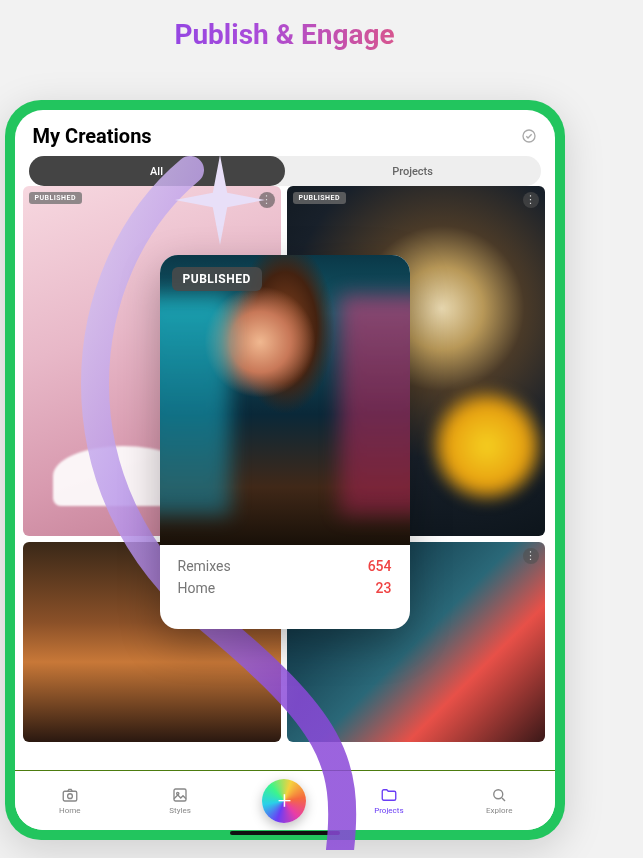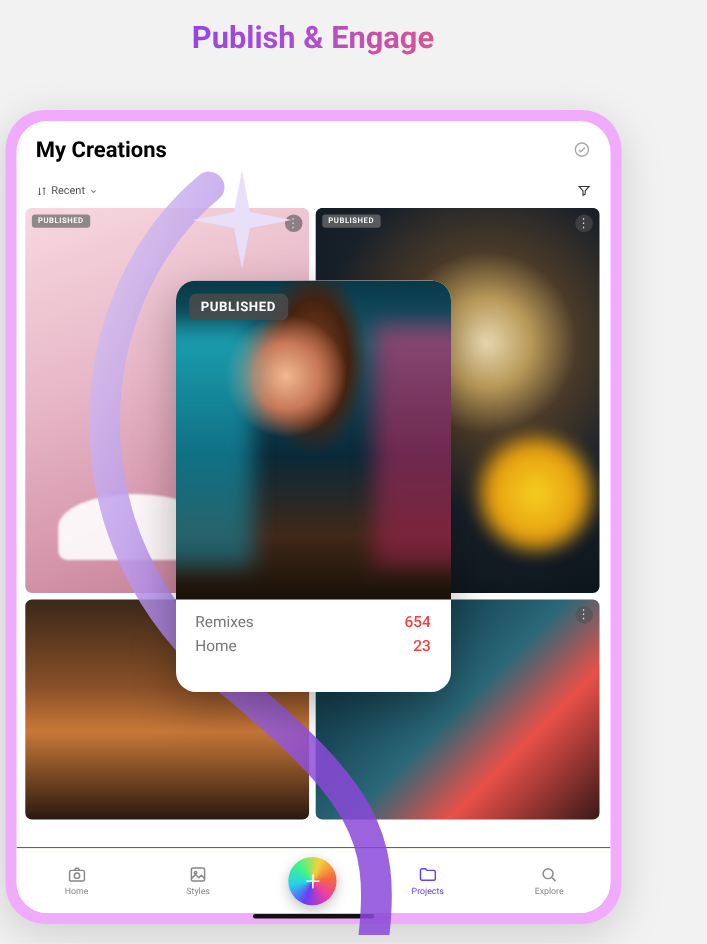--- a/index.html
+++ b/index.html
@@ -5,21 +5,21 @@
   * { box-sizing: border-box; margin: 0; padding: 0; }
   html, body { width: 643px; height: 858px; font-family: -apple-system, BlinkMacSystemFont, "Segoe UI", Roboto, sans-serif; background: #f2f2f2; overflow: hidden; }
   .page { position: relative; width: 569px; height: 858px; }
 
   
   .hero { text-align: center; padding-top: 18px; padding-bottom: 8px; }
   .hero-line1 { font-size: 28px; font-weight: 700; background: linear-gradient(90deg,#6a3df5 0%,#a94bd9 45%,#ea5a6f 80%,#f0a15a 100%); -webkit-background-clip: text; background-clip: text; color: transparent; }
   .hero-line2 { font-size: 28px; font-weight: 600; color: #1a1a1a; }
 
   
-  .tablet { position: absolute; left: 50%; top: 100px; transform: translateX(-50%); width: 560px; height: 740px; background: #f0abfc; border-radius: 36px; box-shadow: 0 10px 40px rgba(0,0,0,0.15); overflow: hidden; text-align: right; }
+  .tablet { position: absolute; left: 50%; top: 100px; transform: translateX(-50%); width: 560px; height: 740px; background: #22c55e; border-radius: 36px; box-shadow: 0 10px 40px rgba(0,0,0,0.15); overflow: hidden; text-align: right; }
 
   .screen { position: absolute; inset: 10px; border-radius: 28px; background: #fff; overflow: hidden; display: flex; flex-direction: column; }
 
   
   .screen-header { padding: 14px 18px 8px; display: flex; align-items: center; justify-content: space-between; }
   .screen-title { font-size: 20px; font-weight: 700; color: #000; }
   .check-icon { width: 16px; height: 16px; opacity: .5; }
 
   
   .seg { margin: 0 14px; height: 30px; border-radius: 15px; background: #eee; display: flex; position: relative; }
@@ -84,37 +84,26 @@
     <div class="screen">
 
       <div class="screen-header">
         <div class="screen-title">My Creations</div>
         <svg class="check-icon" viewBox="0 0 24 24" fill="none" stroke="#555" stroke-width="2">
             <circle cx="12" cy="12" r="9"></circle>
             <path d="M8 12.5l2.5 2.5L16 9.5"></path>
           </svg>
       </div>
 
+      <div class="seg">
+        <div class="seg-ind"></div>
+        <div class="seg-btn active">All</div>
+        <div class="seg-btn inactive">Projects</div>
+      </div>
 
-      <div class="sortrow">
-        <div class="sortbtn">
-          <svg width="10" height="10" viewBox="0 0 24 24" fill="none" stroke="#555" stroke-width="2">
-              <path d="M7 4v16M7 20l-3-3M7 20l3-3M17 20V4M17 4l-3 3M17 4l3 3"></path>
-            </svg>
-          <span>Recent</span>
-          <svg width="8" height="8" viewBox="0 0 24 24" fill="none" stroke="#888" stroke-width="3">
-              <path d="M6 9l6 6 6-6"></path>
-            </svg>
-        </div>
-        <div class="filterbtn">
-          <svg width="12" height="12" viewBox="0 0 24 24" fill="none" stroke="#333" stroke-width="2">
-              <path d="M3 5h18l-7 8v6l-4 2v-8L3 5z"></path>
-            </svg>
-        </div>
-      </div>
 
       <div class="grid">
         <div class="thumb t1">
           <div class="badge">PUBLISHED</div>
           <div class="more">
               <span>⋮</span>
             </div>
         </div>
         <div class="thumb t2">
           <div class="badge">PUBLISHED</div>

